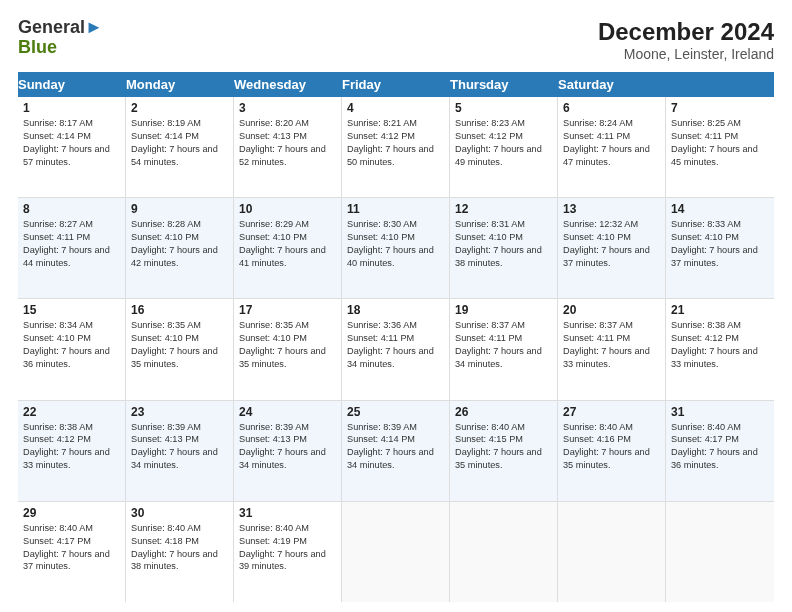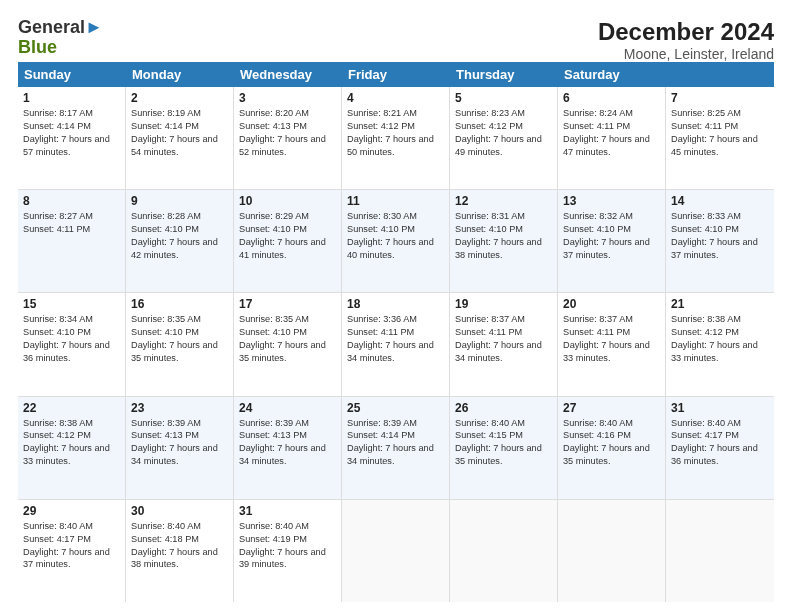--- a/index.html
+++ b/index.html
@@ -14,20 +14,21 @@
       width: 792px;
       height: 612px;
       padding: 18px 18px 10px 18px;
       display: flex;
       flex-direction: column;
     }
     .header {
       display: flex;
       justify-content: space-between;
       align-items: flex-start;
+      margin-bottom: 10px;
     }
     .logo {
       display: flex;
       flex-direction: column;
       align-items: flex-start;
     }
     .logo-row {
       display: flex;
       align-items: center;
     }
@@ -49,21 +50,21 @@
       display: flex;
       flex-direction: column;
     }
     .cal-header {
       display: grid;
       grid-template-columns: repeat(7, 1fr);
       background: #2a7ab8;
       color: #fff;
     }
     .cal-header-cell {
-      padding: 5px 6px;
+      padding: 5px 0;
       font-size: 13px;
       font-weight: bold;
       text-align: left;
     }
     .cal-body {
       flex: 1;
       display: flex;
       flex-direction: column;
     }
     .cal-row {
@@ -178,20 +179,21 @@
         <p>Sunrise: 8:25 AM</p>
         <p>Sunset: 4:11 PM</p>
         <p>Daylight: 7 hours and 45 minutes.</p>
           </div>
         </div>
         <div class="cal-row">
           <div class="cal-cell alt-row">
             <span class="day-num">8</span>
         <p>Sunrise: 8:27 AM</p>
         <p>Sunset: 4:11 PM</p>
+        <p>Daylight: 7 hours and 44 minutes.</p>
           </div>
           <div class="cal-cell alt-row">
             <span class="day-num">9</span>
         <p>Sunrise: 8:28 AM</p>
         <p>Sunset: 4:10 PM</p>
         <p>Daylight: 7 hours and 42 minutes.</p>
           </div>
           <div class="cal-cell alt-row">
             <span class="day-num">10</span>
         <p>Sunrise: 8:29 AM</p>
@@ -205,21 +207,21 @@
         <p>Daylight: 7 hours and 40 minutes.</p>
           </div>
           <div class="cal-cell alt-row">
             <span class="day-num">12</span>
         <p>Sunrise: 8:31 AM</p>
         <p>Sunset: 4:10 PM</p>
         <p>Daylight: 7 hours and 38 minutes.</p>
           </div>
           <div class="cal-cell alt-row">
             <span class="day-num">13</span>
-        <p>Sunrise: 8:32 AM</p>
+        <p>Sunrise: 12:32 AM</p>
         <p>Sunset: 4:10 PM</p>
         <p>Daylight: 7 hours and 37 minutes.</p>
           </div>
           <div class="cal-cell alt-row">
             <span class="day-num">14</span>
         <p>Sunrise: 8:33 AM</p>
         <p>Sunset: 4:10 PM</p>
         <p>Daylight: 7 hours and 37 minutes.</p>
           </div>
         </div>

